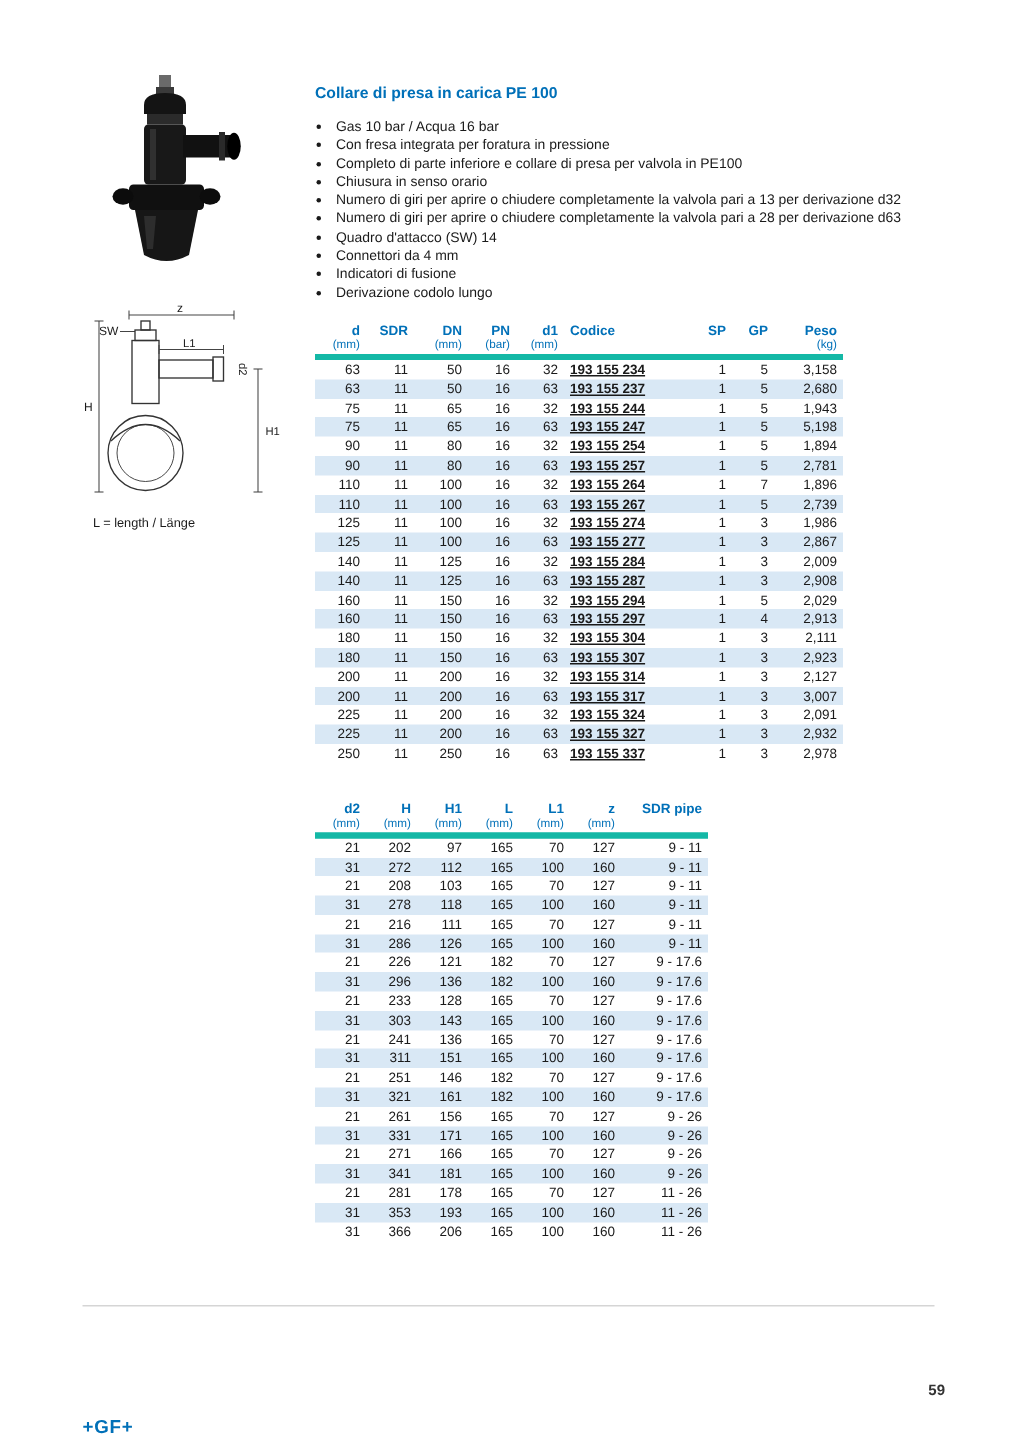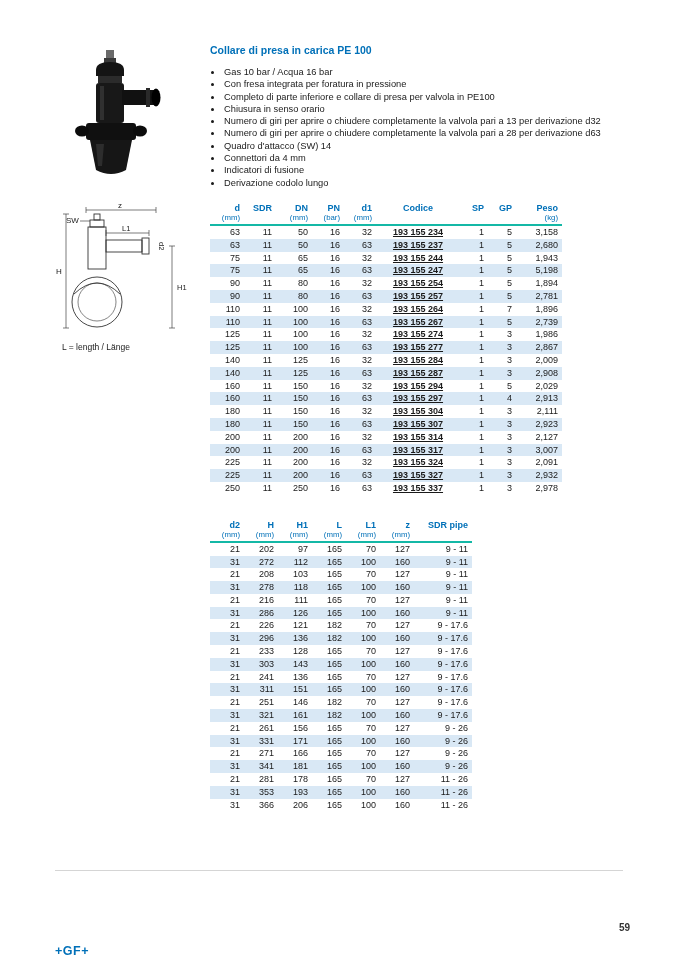--- a/index.html
+++ b/index.html
@@ -6,41 +6,41 @@
   .page{position:relative;width:678px;height:959px;background:#fff;
         font-family:"Liberation Sans", sans-serif;color:#1a1a1a;overflow:hidden;}
 
   
   .left-col{position:absolute;left:52px;top:48px;width:150px;}
   .photo-wrap{width:110px;height:140px;margin-left:8px;}
   .drawing-wrap{margin-top:14px;width:140px;}
   .drawing-caption{font-size:8.5px;color:#1a1a1a;margin-top:4px;margin-left:10px;}
 
   
-  .right-col{position:absolute;left:210px;top:44px;width:458px;}
+  .right-col{position:absolute;left:210px;top:56px;width:458px;}
   .title{color:#0070b8;font-size:10.5px;font-weight:bold;line-height:13px;margin:0;}
   .subtitle{color:#0070b8;font-size:10.5px;font-weight:bold;line-height:13px;margin:0;}
 
   ul.features{margin:9px 0 0 0;padding-left:13px;}
   ul.features li{font-size:9.3px;line-height:12.3px;color:#1a1a1a;padding-left:1px;}
 
   table{border-collapse:collapse;font-size:9px;color:#1a1a1a;}
   .t1{margin-top:13px;}
   .t2{margin-top:24px;}
   th{color:#0070b8;font-weight:bold;text-align:right;padding:1px 4px 0 4px;white-space:nowrap;}
-  tr.units th{font-weight:normal;font-size:7.8px;padding:0 4px 2px 4px;border-bottom:2px solid #14b8a6;margin-top:16px;}
+  tr.units th{font-weight:normal;font-size:7.8px;padding:0 4px 2px 4px;border-bottom:4px solid #14b8a6;margin-top:16px;}
   td{text-align:right;padding:1px 4px;white-space:nowrap;line-height:10.8px;}
   tbody tr:nth-child(even){background:#d9e8f5;}
 
   .t1 th:nth-child(1),.t1 td:nth-child(1){width:26px;}
   .t1 th:nth-child(2),.t1 td:nth-child(2){width:24px;}
   .t1 th:nth-child(3),.t1 td:nth-child(3){width:28px;}
   .t1 th:nth-child(4),.t1 td:nth-child(4){width:24px;}
   .t1 th:nth-child(5),.t1 td:nth-child(5){width:24px;}
-  .t1 th:nth-child(6),.t1 td:nth-child(6){width:76px;text-align:center;}
+  .t1 th:nth-child(6),.t1 td:nth-child(6){width:76px;text-align:left;}
   .t1 td:nth-child(6){font-weight:bold;text-decoration:underline;}
   .t1 th:nth-child(7),.t1 td:nth-child(7){width:20px;}
   .t1 th:nth-child(8),.t1 td:nth-child(8){width:20px;}
   .t1 th:nth-child(9),.t1 td:nth-child(9){width:38px;}
 
   .t2 th,.t2 td{width:26px;}
   .t2 th:nth-child(7),.t2 td:nth-child(7){width:50px;}
 
   .divider{position:absolute;left:55px;top:870px;width:568px;height:1px;background:#d5d5d5;}
   .footer-logo{position:absolute;left:55px;top:944px;color:#0070b8;font-weight:bold;

